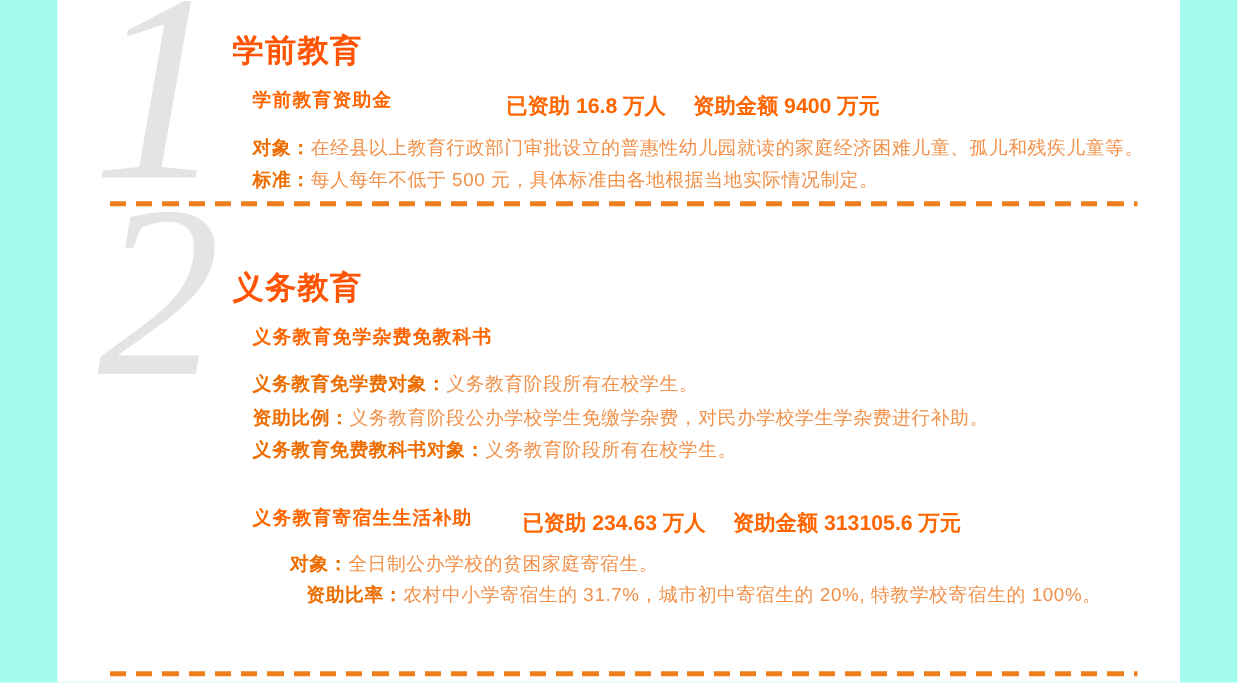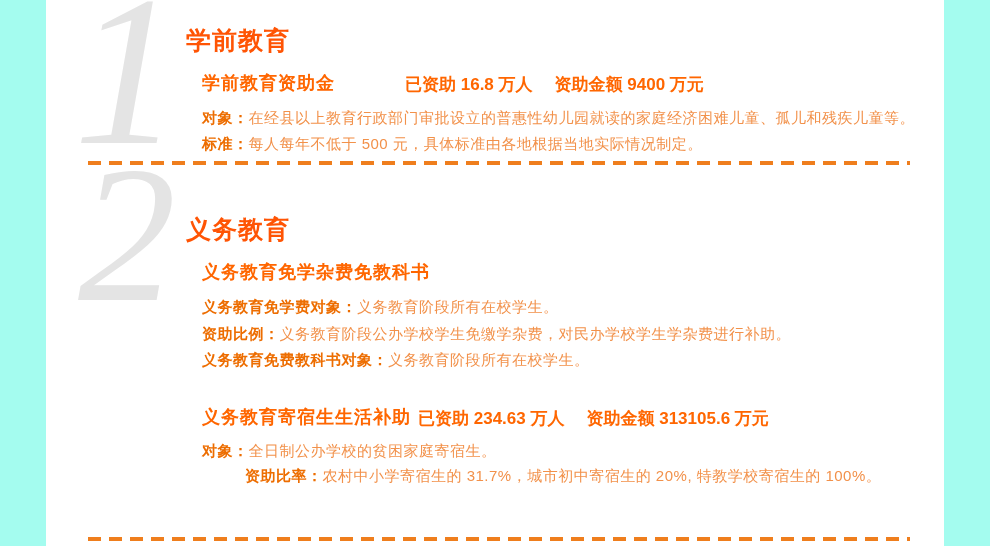--- a/index.html
+++ b/index.html
@@ -34,21 +34,21 @@
   .num2 { left: 62px; top: 136px; font-size: 196px; line-height: 196px; width: 130px; text-align: center; }
   .section-title {
     left: 186px;
     font-size: 25px;
     font-weight: bold;
     color: #FF5404;
     letter-spacing: 1px;
   }
   .sub-row { left: 202px; white-space: nowrap; }
   .sub-title {
-    font-size: 18px;
+    font-size: 15px;
     font-weight: bold;
     color: #FF6600;
     letter-spacing: 1px;
   }
   .stats { display: inline-flex; gap: 22px; font-size: 17px; font-weight: bold; color: #FF6600; }
   .stats-1 { left: 405px; }
   .stats-2 { left: 418px; }
   .body-line {
     left: 202px;
     font-size: 15px;
@@ -111,21 +111,21 @@
   </div>
 
   <div class="abs sub-row" style="top:405px;">
     <span class="sub-title">义务教育寄宿生生活补助</span>
   </div>
   <div class="abs sub-row stats stats-2" style="top:407px;">
     <span>已资助 234.63 万人</span>
     <span>资助金额 313105.6 万元</span>
   </div>
 
-  <div class="abs body-line" style="top:442px;">
+  <div class="abs body-line" style="top:442px;margin-left:30px;">
     <span class="lbl">对象：</span><span>全日制公办学校的贫困家庭寄宿生。</span>
   </div>
   <div class="abs body-line" style="top:467px;margin-left:43px;">
     <span class="lbl">资助比率：</span><span>农村中小学寄宿生的 31.7%，城市初中寄宿生的 20%, 特教学校寄宿生的 100%。</span>
   </div>
 
   <div class="abs dash-sep" style="top:537px;"></div>
 </div>
 
 </body></html>

